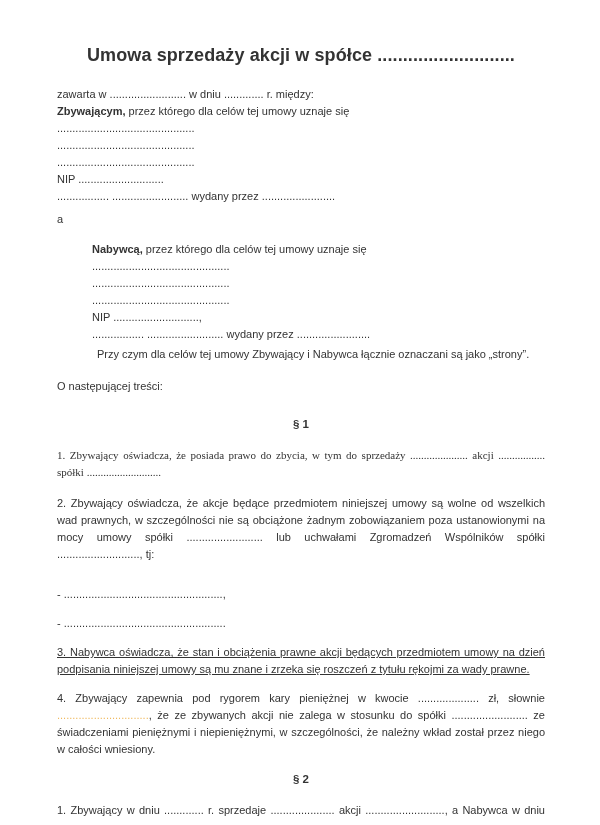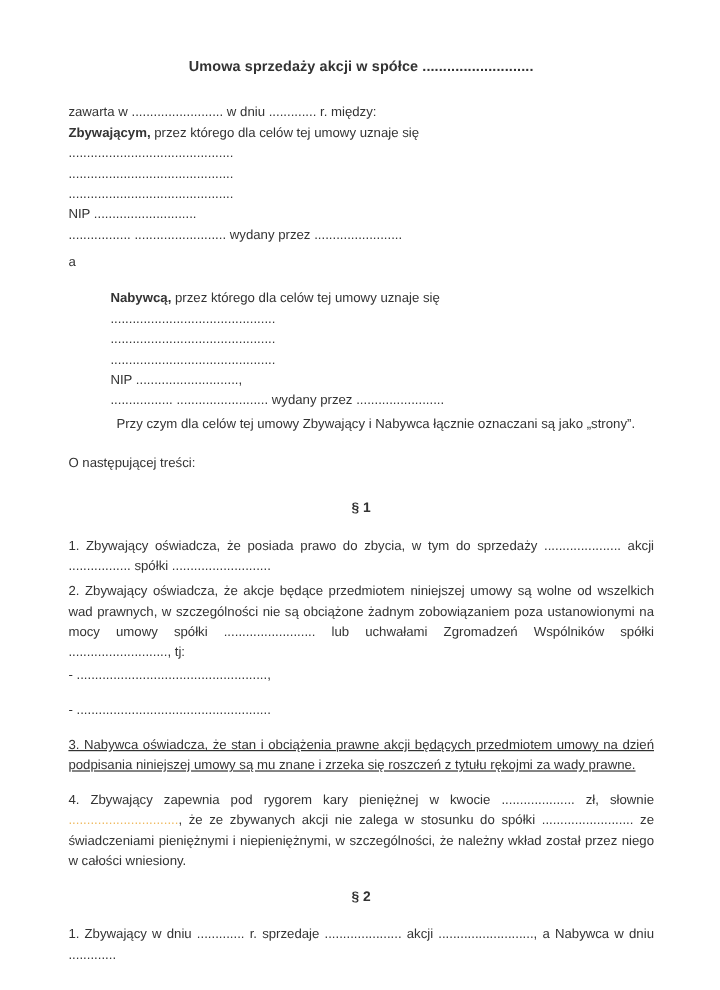--- a/index.html
+++ b/index.html
@@ -3,38 +3,38 @@
 <meta charset="utf-8">
 <style>
   html,body{margin:0;padding:0;background:#ffffff;}
   .page{
     width:600px;height:825px;background:#ffffff;overflow:hidden;
     font-family:"Liberation Sans","DejaVu Sans",sans-serif;
     color:#333333;position:relative;box-sizing:border-box;
   }
   .content{padding:47px 55px 0 57px;font-size:11px;line-height:17px;}
   .title{
-    font-size:12px;line-height:16px;font-weight:bold;text-align:center;
+    font-size:18px;line-height:16px;font-weight:bold;text-align:center;
     margin:0 0 23px 0;letter-spacing:.1px;
   }
   p{margin:0;}
   .just{text-align:justify;}
   .b{font-weight:bold;text-align:center;}
   .sec-head{font-weight:bold;text-align:center;font-size:11.5px;}
   .hl-dots{color:#efb95e;}
   
   .mb-intro{}
   .mb-seller{margin-bottom:6px;}
   .mb-conj{margin-bottom:13px;}
   .mb-buyer{margin-bottom:3px;margin-left:35px;}
   .mb-note{margin-bottom:15px;margin-left:40px;}
   .mb-pre{margin-bottom:21px;}
   .mb-sec{margin-bottom:14px;}
-  .mb-c1{margin-bottom:4px;}
-  .mb-c2{margin-bottom:2px;}
+  .mb-c1{margin-bottom:14px;font-family:Liberation Serif, serif;}
+  .mb-c2{margin-bottom:23px;}
   .mb-dash{margin-bottom:12px;}
   .mb-c3{margin-bottom:12px;text-decoration:underline;}
   .mb-c4{margin-bottom:13px;}
 </style>
 </head>
 <body>
 
 <div class="page">
   <div class="content">
 

